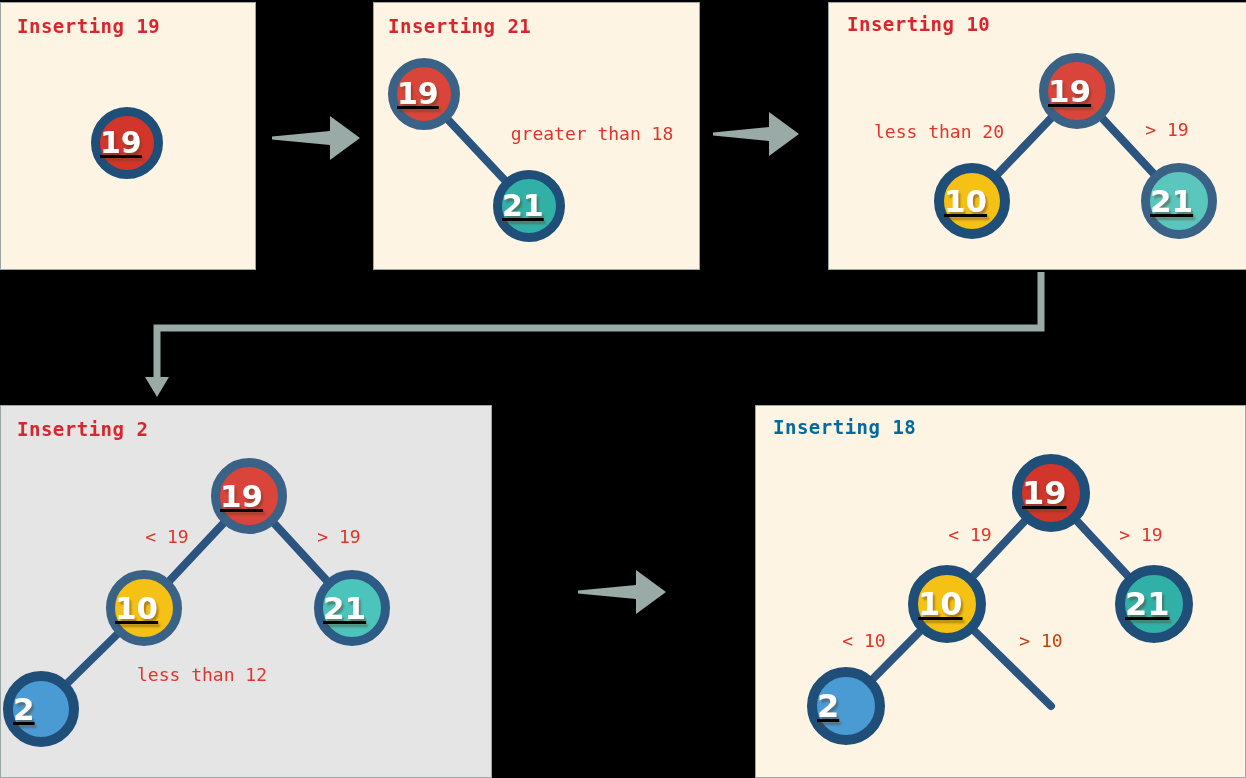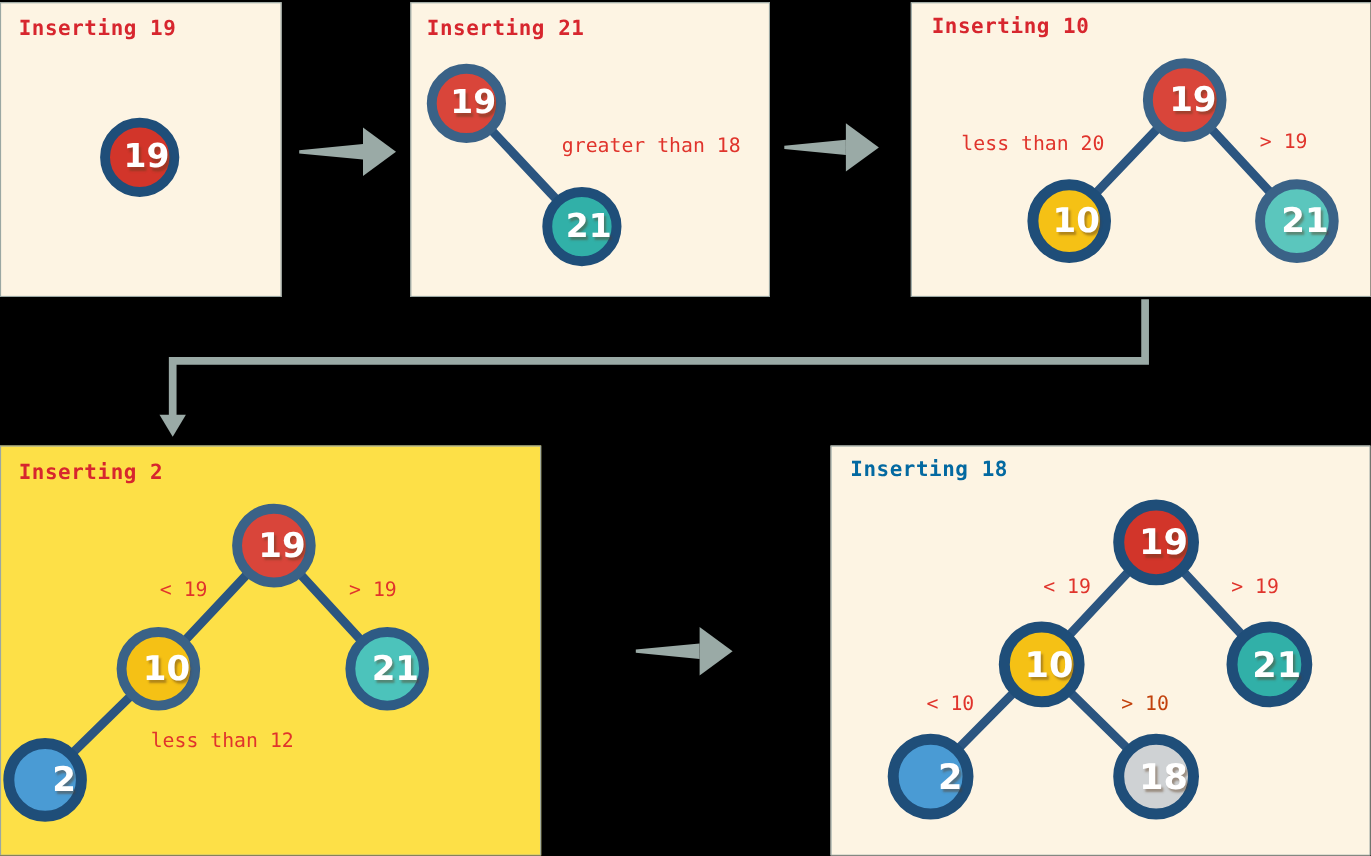--- a/index.html
+++ b/index.html
@@ -39,22 +39,23 @@
     font-size: 18px;
     white-space: nowrap;
     transform: translate(-50%, -50%);
   }
   .node {
     position: absolute;
     border-radius: 50%;
     box-sizing: border-box;
     display: flex;
     align-items: center;
-    justify-content: flex-end;
+    justify-content: flex-start;
     transform: translate(-50%, -50%);
+    text-decoration: underline;
   }
   .node-label {
     font-family: "DejaVu Sans", sans-serif;
     font-weight: bold;
     color: #ffffff;
     text-shadow: 2px 3px 2px rgba(90,60,30,0.45);
     line-height: 1;
     user-select: none;
   }
   svg.links {
@@ -125,21 +126,21 @@
         <div class="node" style="left: 248px; top: 88px; width: 76px; height: 76px; background: rgb(217, 69, 58); border: 9px solid rgb(58, 98, 135);">
           <span class="node-label" style="font-size: 31px;">19</span>
         </div>
         <div class="node" style="left: 143px; top: 198px; width: 76px; height: 76px; background: rgb(245, 193, 21); border: 10px solid rgb(31, 78, 121);">
           <span class="node-label" style="font-size: 31px;">10</span>
         </div>
         <div class="node" style="left: 350px; top: 198px; width: 76px; height: 76px; background: rgb(91, 198, 189); border: 9px solid rgb(58, 98, 135);">
           <span class="node-label" style="font-size: 31px;">21</span>
         </div>
       </div>
-      <div class="panel" style="left: 0px; top: 405px; width: 492px; height: 373px; background: #fde047; border-color: rgb(154, 167, 163);">
+      <div class="panel" style="left: 0px; top: 405px; width: 492px; height: 373px; background: #e5e5e5; border-color: rgb(154, 167, 163);">
         <div class="panel-title" style="left: 16px; top: 12px; color: rgb(215, 38, 46);">Inserting 2</div>
         <svg class="links" width="492" height="373">
           <line x1="248" y1="90" x2="143" y2="202" stroke="#2b5580" stroke-width="8" stroke-linecap="round"></line>
           <line x1="248" y1="90" x2="351" y2="202" stroke="#2b5580" stroke-width="8" stroke-linecap="round"></line>
           <line x1="143" y1="202" x2="40" y2="303" stroke="#2b5580" stroke-width="8" stroke-linecap="round"></line>
         </svg>
         <div class="edge-label" style="left: 166px; top: 130px; color: rgb(224, 52, 44);">&lt; 19</div>
         <div class="edge-label" style="left: 338px; top: 130px; color: rgb(224, 52, 44);">&gt; 19</div>
         <div class="edge-label" style="left: 201px; top: 268px; color: rgb(224, 52, 44);">less than 12</div>
         <div class="node" style="left: 248px; top: 90px; width: 76px; height: 76px; background: rgb(217, 69, 58); border: 9px solid rgb(58, 98, 135);">
@@ -172,19 +173,16 @@
         </div>
         <div class="node" style="left: 191px; top: 198px; width: 78px; height: 78px; background: rgb(245, 193, 21); border: 10px solid rgb(31, 78, 121);">
           <span class="node-label" style="font-size: 32px;">10</span>
         </div>
         <div class="node" style="left: 398px; top: 198px; width: 78px; height: 78px; background: rgb(49, 176, 168); border: 10px solid rgb(31, 78, 121);">
           <span class="node-label" style="font-size: 32px;">21</span>
         </div>
         <div class="node" style="left: 90px; top: 300px; width: 78px; height: 78px; background: rgb(74, 155, 212); border: 10px solid rgb(31, 78, 121);">
           <span class="node-label" style="font-size: 32px;">2</span>
         </div>
-        <div class="node" style="left: 295px; top: 300px; width: 78px; height: 78px; background: rgb(207, 210, 212); border: 10px solid rgb(31, 78, 121);">
-          <span class="node-label" style="font-size: 32px;">18</span>
-        </div>
       </div>
     </div>
 
 </div>
 
 </body></html>

